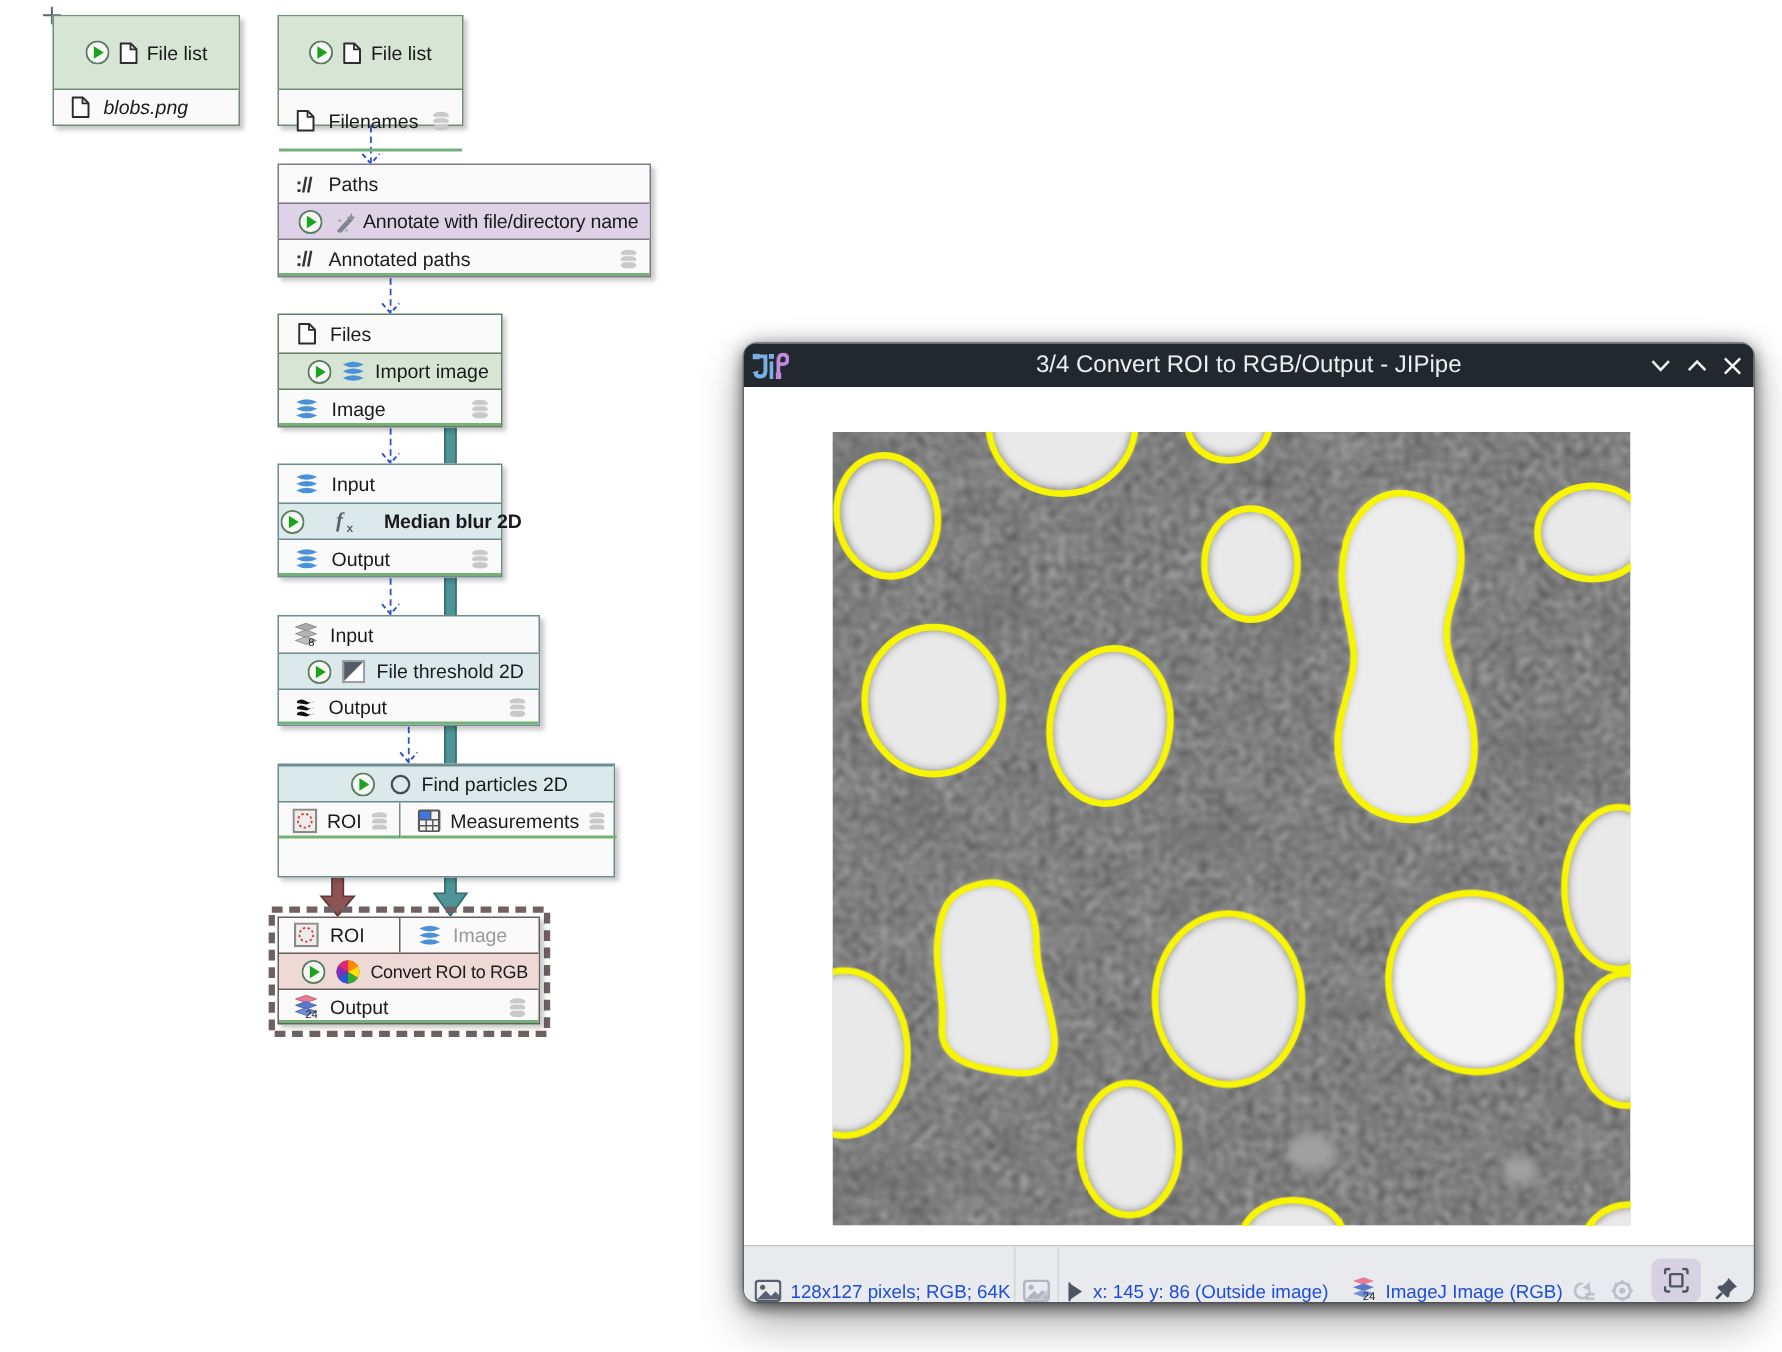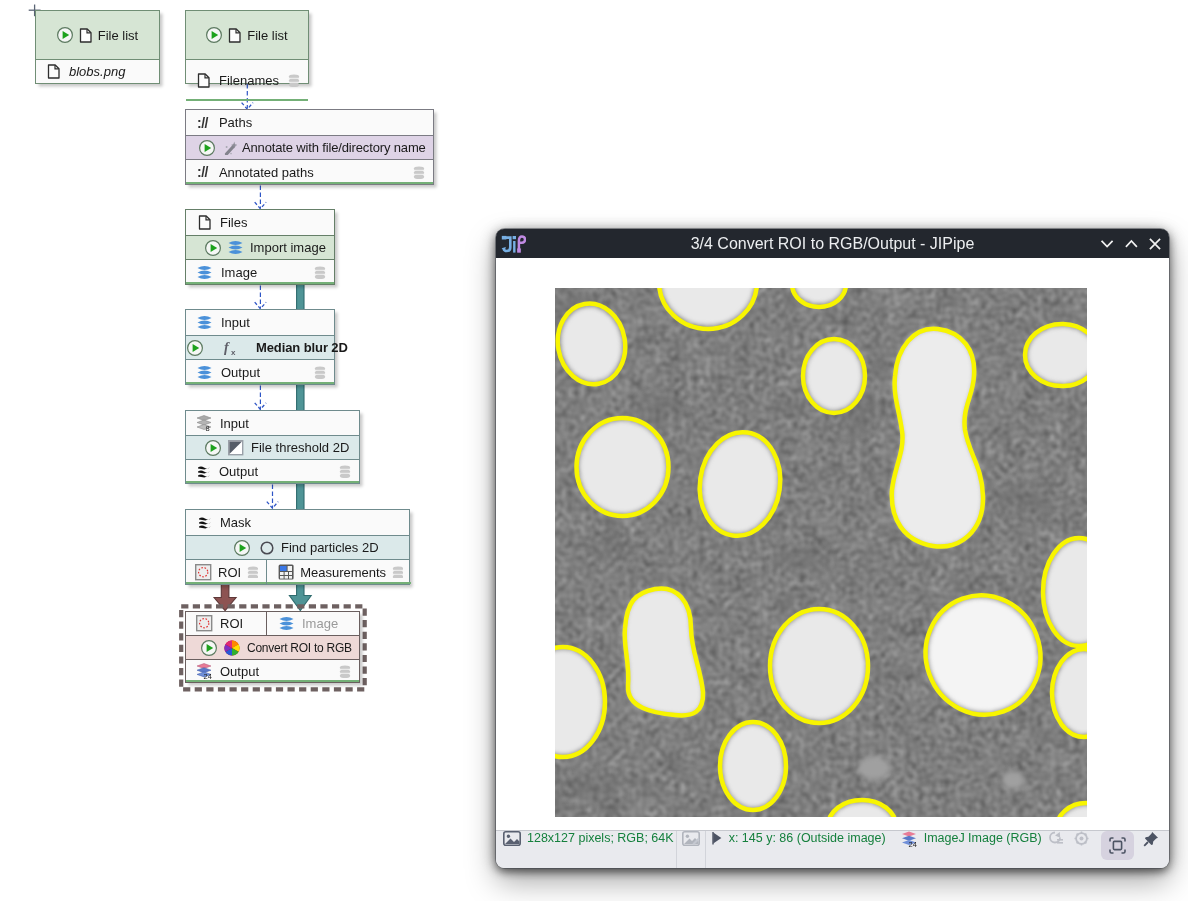--- a/index.html
+++ b/index.html
@@ -21,22 +21,22 @@
   .dbir{margin-left:auto;margin-right:8px;}
   .lbl{white-space:nowrap;}
   #window{position:absolute;left:479px;top:229px;width:673px;height:639px;z-index:5;
       border-radius:9px;background:#ffffff;
       box-shadow:0 0 0 1px rgba(70,73,80,.55), 0 4px 9px rgba(0,0,0,.5), 0 14px 30px rgba(0,0,0,.34), -4px 0 14px rgba(0,0,0,.14), 4px 0 14px rgba(0,0,0,.14);}
   #titlebar{position:absolute;left:0;top:0;right:0;height:29px;background:#23272e;
       border-radius:8px 8px 0 0;display:flex;align-items:center;}
   #wtitle{position:absolute;left:0;right:0;text-align:center;color:#eceef0;font-size:16px;}
   #content{position:absolute;left:0;top:29px;right:0;bottom:38px;background:#fff;}
   #statusbar{position:absolute;left:0;bottom:0;right:0;height:38px;background:#e9eaee;
-      border-top:1px solid #c6c8ce;border-radius:0 0 8px 8px;display:flex;align-items:flex-start;
-      font-size:12.5px;color:#15803d;white-space:nowrap;}
+      border-top:1px solid #c6c8ce;border-radius:0 0 8px 8px;display:flex;align-items:flex-end;
+      font-size:12.5px;color:#1d4ed8;white-space:nowrap;}
   .sep{width:1px;align-self:stretch;background:#d2d4da;}
   #imgwrap{position:absolute;left:538px;top:288px;width:532px;height:529px;overflow:hidden;z-index:6;}
 </style>
 </head>
 <body>
 <div id="canvas">
   <svg id="edges" width="1188" height="901" viewBox="0 0 1188 901">
 
     <g stroke="#5a6474" stroke-width="1.3" fill="none">
       <path d="M11.7 10.2 H23.6"></path>
@@ -281,26 +281,20 @@
           <use href="#blacklayers"></use>
         </svg>
       <span class="lbl">Output</span>
       <svg class="dbir" width="12" height="13">
           <use href="#dbi"></use>
         </svg>
     </div>
   </div>
 
   <div class="node" style="left:168px;top:509px;width:225px;height:76px;border-color:#6f8b8d;">
-    <div class="row" style="height:25px;padding-left:11px;gap:8px;">
-      <svg width="15" height="15">
-          <use href="#blacklayers"></use>
-        </svg>
-      <span class="lbl">Mask</span>
-    </div>
     <div class="row teal" style="height:25px;padding-left:48px;gap:7px;border-top:1px solid #6f8b8d;border-bottom:1px solid #6f8b8d;">
       <svg width="16" height="16">
           <use href="#playbtn"></use>
         </svg>
       <svg width="14" height="14" style="margin-left:3px;">
           <use href="#circo"></use>
         </svg>
       <span class="lbl">Find particles 2D</span>
     </div>
     <div class="cells" style="height:24px;">

